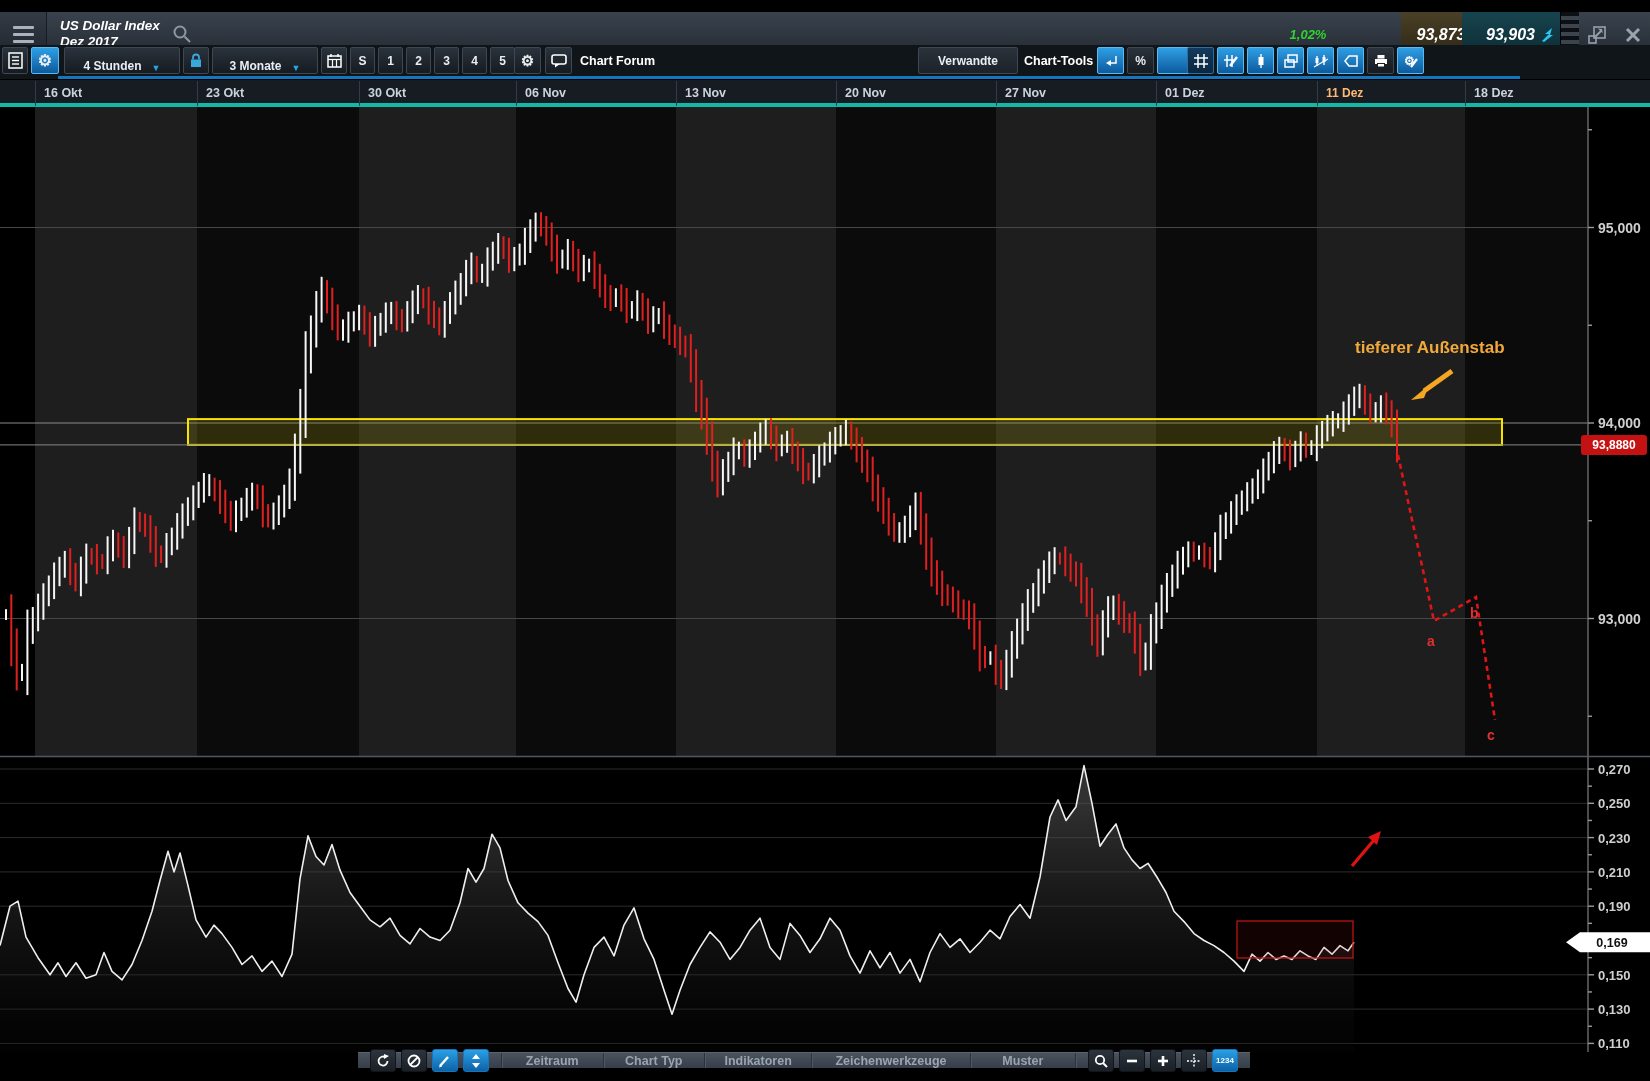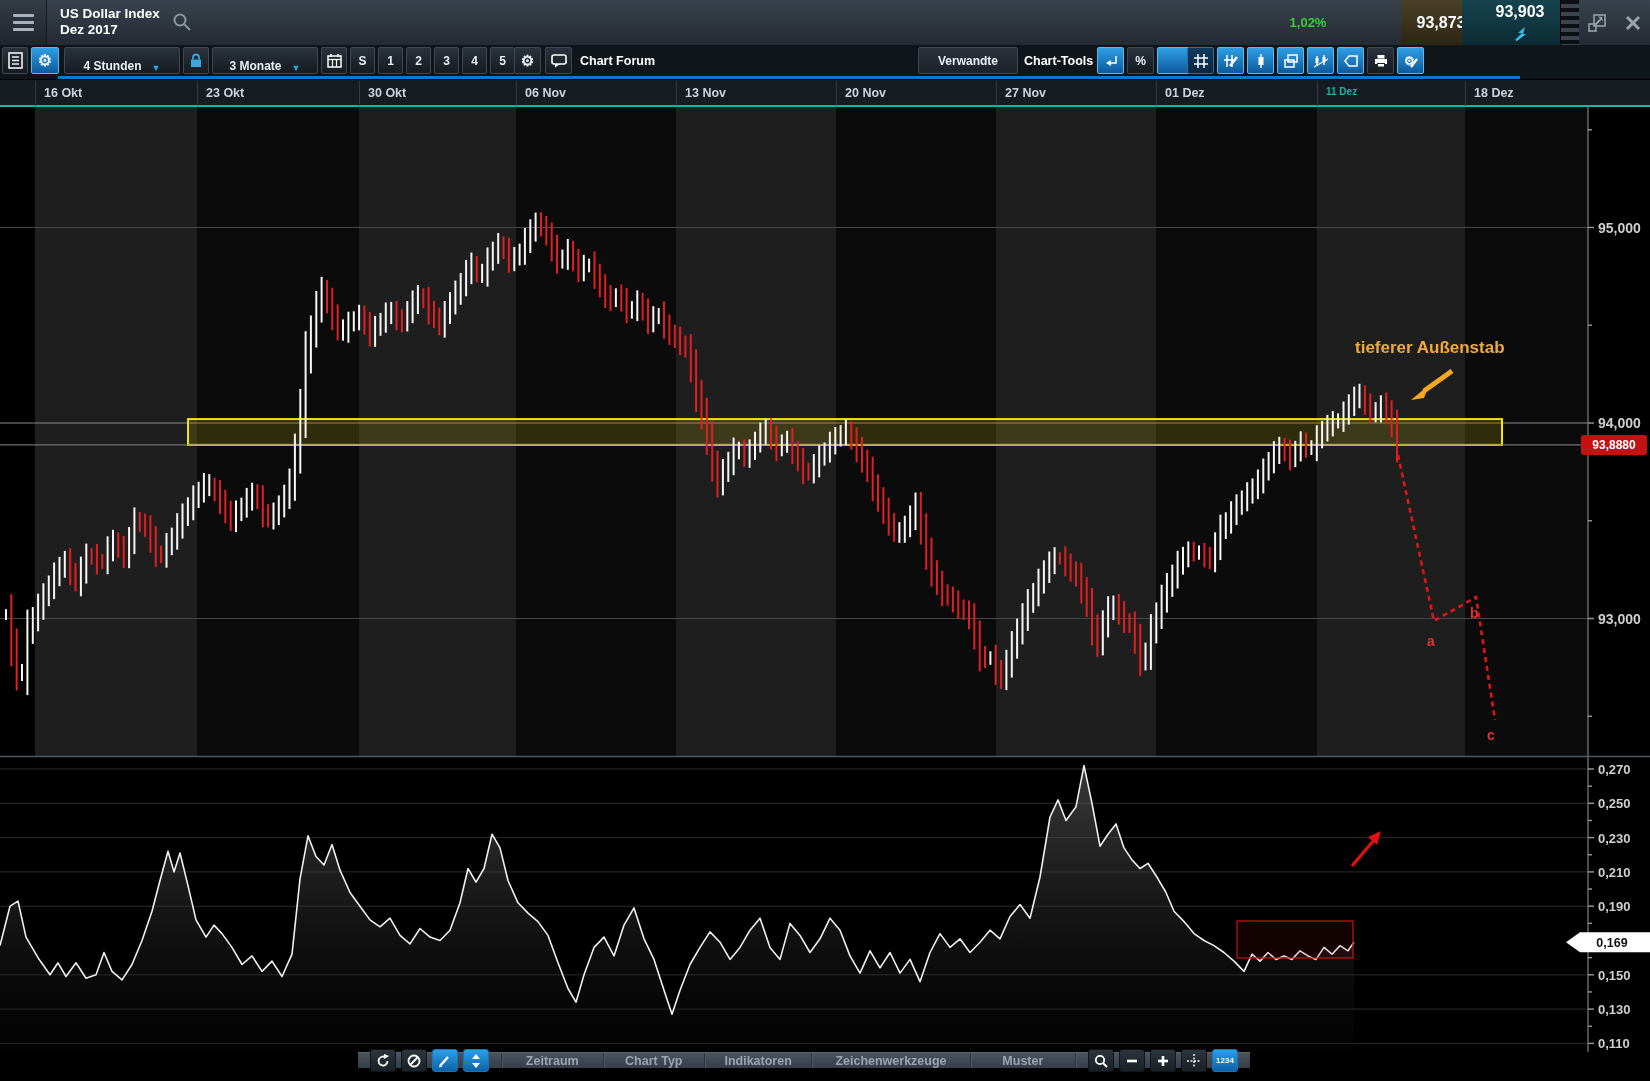--- a/index.html
+++ b/index.html
@@ -1,49 +1,49 @@
 <!DOCTYPE html>
 <html><head>
 <meta charset="utf-8">
 <style>
   html,body{margin:0;padding:0;background:#000;width:1650px;height:1081px;overflow:hidden;
     font-family:"Liberation Sans",sans-serif;-webkit-font-smoothing:antialiased;}
   #app{position:relative;width:1650px;height:1081px;background:#000;}
   
-  .header{position:absolute;left:0;top:0;width:1650px;height:45px;
-    background:linear-gradient(#3a424d,#232a33);border-bottom:1px solid #11151a;}
+  .header{position:absolute;left:0;top:12px;width:1650px;height:45px;
+    background:linear-gradient(#3a424d,#232a33);border-bottom:1px solid #11151a;font-style:italic;}
   .hamburger{position:absolute;left:0;top:0;width:46px;height:45px;background:linear-gradient(#333b45,#1f252d);
     border-right:1px solid #171c22;cursor:pointer;}
   .hamburger .bar{position:absolute;left:13px;width:21px;height:3px;background:#aab3bd;border-radius:1px;}
   .title{position:absolute;left:60px;top:6px;color:#fff;font-size:13.5px;font-weight:bold;line-height:16px;white-space:pre-line;}
   .search{position:absolute;left:172px;top:12px;}
   .pct{position:absolute;left:1258px;top:0;width:100px;height:57px;line-height:45px;text-align:center;
     color:#2fd32f;font-size:13px;font-weight:bold;}
   .badge{position:absolute;top:0;height:45px;display:flex;align-items:center;justify-content:center;
     color:#fff;font-size:16px;font-weight:bold;gap:5px;cursor:pointer;}
   .badge.sell{left:1363px;width:99px;background:linear-gradient(#4a4026,#2c2615);margin-left:38px;}
-  .badge.buy{left:1462px;width:116px;background:linear-gradient(#17444f,#0c2b33);flex-direction:column;}
+  .badge.buy{left:1462px;width:116px;background:linear-gradient(#17444f,#0c2b33);}
   .drag-handle{position:absolute;left:1560px;top:0;width:18px;height:45px;background:
     repeating-linear-gradient(#0c0f13 0 4px,#3c444e 4px 8px);border-left:1px solid #000;cursor:grab;}
   .winbtn{position:absolute;top:8px;width:30px;height:30px;display:flex;align-items:center;justify-content:center;cursor:pointer;}
   
   .toolbar{position:absolute;left:0;top:45px;width:1650px;height:34px;background:#10151a;}
   .toolbar .blue-underline{position:absolute;left:58px;top:31px;width:1462px;height:3px;background:#1576bd;}
   .tbtn{position:absolute;top:2px;height:27px;border:1px solid #3e4752;border-radius:2px;
     background:linear-gradient(#2a323c,#161b21);display:flex;align-items:center;justify-content:center;
     color:#e9eef3;font-size:12px;font-weight:bold;cursor:pointer;box-sizing:border-box;}
   .tbtn.blue{background:linear-gradient(#2f9fe4,#0d5a9d);border-color:#5cb9ee;}
   .tbtn.darkblue{background:linear-gradient(#123a5e,#0b2740);border-color:#2d6da0;}
   .dd{display:flex;align-items:flex-end;gap:10px;padding:0 8px;}
   .caret{color:#2aa3e8;font-size:9px;}
   .plain-label{position:absolute;top:2px;height:27px;display:flex;align-items:center;color:#fff;
     font-size:12.5px;font-weight:bold;}
   
   .date-axis{position:absolute;left:0;top:79px;width:1650px;height:28px;background:#171c22;
-    border-top:1px solid #000;border-bottom:2px solid #14b8a6;box-sizing:border-box;}
+    border-top:1px solid #000;border-bottom:4px solid #14b8a6;box-sizing:border-box;}
   
   #chart-svg{position:absolute;left:0;top:0;}
   
   .bottom-strip{position:absolute;left:0;top:1052px;width:1650px;height:29px;background:#000;}
   .bottom-bar{position:absolute;left:358px;top:0;width:892px;height:16px;
     background:linear-gradient(#49525d,#363f49);border-top:1px solid #5a636e;display:flex;align-items:center;box-sizing:border-box;}
   .bb-icons{display:flex;gap:5px;padding:0 12px;}
   .bb-btn{width:24px;height:21px;border-radius:3px;background:linear-gradient(#2c343d,#1a2026);
     border:1px solid #11151a;display:flex;align-items:center;justify-content:center;cursor:pointer;}
   .bb-btn.blue{background:linear-gradient(#2aa0e6,#0e62a6);border-color:#1576bd;}
@@ -602,21 +602,21 @@
       <div style="position: absolute; left: 525px; top: 6px; color: rgb(202, 211, 219); font-size: 12.5px; font-weight: bold;">06 Nov</div>
       <div style="position: absolute; left: 676px; top: 1px; width: 1px; height: 25px; background: rgb(51, 59, 68);"></div>
       <div style="position: absolute; left: 685px; top: 6px; color: rgb(202, 211, 219); font-size: 12.5px; font-weight: bold;">13 Nov</div>
       <div style="position: absolute; left: 836px; top: 1px; width: 1px; height: 25px; background: rgb(51, 59, 68);"></div>
       <div style="position: absolute; left: 845px; top: 6px; color: rgb(202, 211, 219); font-size: 12.5px; font-weight: bold;">20 Nov</div>
       <div style="position: absolute; left: 996px; top: 1px; width: 1px; height: 25px; background: rgb(51, 59, 68);"></div>
       <div style="position: absolute; left: 1005px; top: 6px; color: rgb(202, 211, 219); font-size: 12.5px; font-weight: bold;">27 Nov</div>
       <div style="position: absolute; left: 1156px; top: 1px; width: 1px; height: 25px; background: rgb(51, 59, 68);"></div>
       <div style="position: absolute; left: 1165px; top: 6px; color: rgb(202, 211, 219); font-size: 12.5px; font-weight: bold;">01 Dez</div>
       <div style="position: absolute; left: 1317px; top: 1px; width: 1px; height: 25px; background: rgb(51, 59, 68);"></div>
-      <div style="position: absolute; left: 1326px; top: 6px; color: #14b8a6; font-size: 10px; font-weight: bold;">11 Dez</div>
+      <div style="position: absolute; left: 1326px; top: 6px; color: #fdba74; font-size: 12px; font-weight: bold;">11 Dez</div>
       <div style="position: absolute; left: 1465px; top: 1px; width: 1px; height: 25px; background: rgb(51, 59, 68);"></div>
       <div style="position: absolute; left: 1474px; top: 6px; color: rgb(202, 211, 219); font-size: 12.5px; font-weight: bold;">18 Dez</div>
     </div>
 
   <div class="bottom-strip">
     <div class="bottom-bar">
       <div class="bb-icons" id="bb-left">
           <div class="bb-btn ">
             <span style="display:flex">
               <svg width="16" height="16" viewBox="0 0 16 16">

